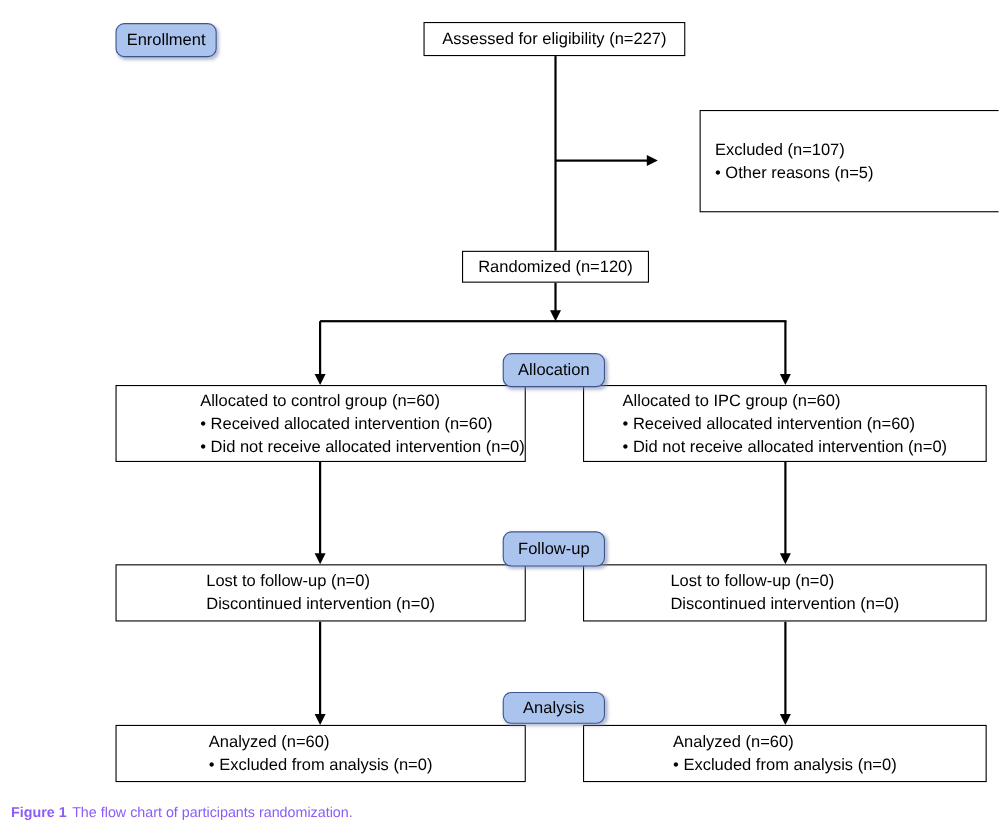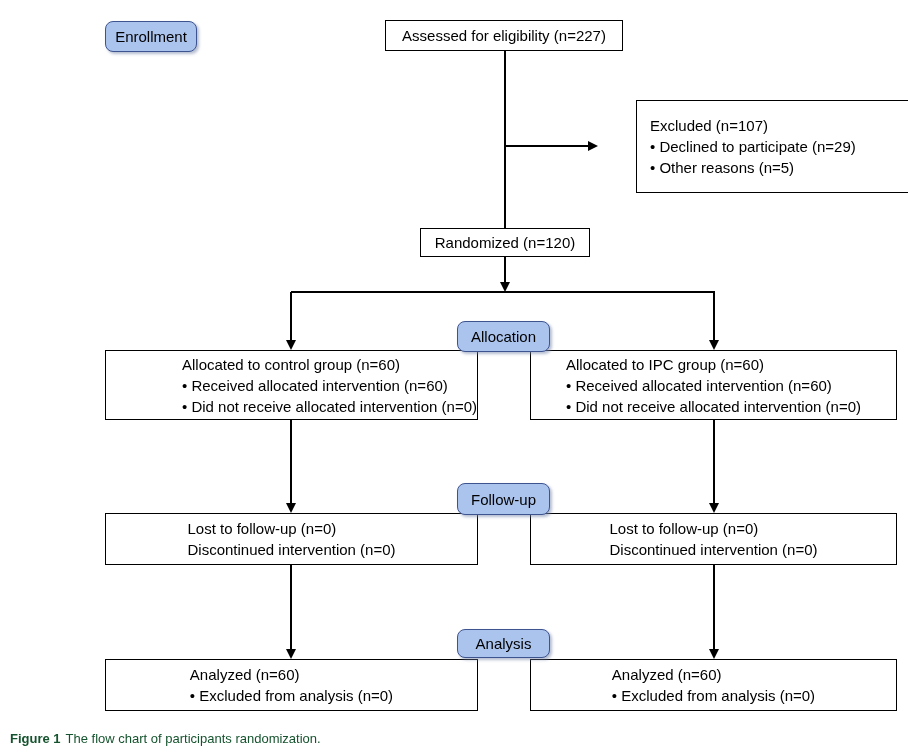--- a/index.html
+++ b/index.html
@@ -28,21 +28,21 @@
   
   .vline{position:absolute;width:1.5px;background:#000;z-index:1;}
   .hline{position:absolute;height:1.5px;background:#000;z-index:1;}
   .ah-down{position:absolute;width:0;height:0;z-index:1;
     border-left:5px solid transparent;border-right:5px solid transparent;
     border-top:10px solid #000;}
   .ah-right{position:absolute;width:0;height:0;z-index:1;
     border-top:5px solid transparent;border-bottom:5px solid transparent;
     border-left:10px solid #000;}
   
-  .caption{position:absolute;left:10px;top:731px;font-size:13px;color:#14532d;}
+  .caption{position:absolute;left:10px;top:731px;font-size:13px;color:#8b5cf6;}
   .caption .cap-label{font-weight:bold;margin-right:5px;}
 </style>
 </head>
 <body>
 
 <div class="canvas">
 
   <div class="badge" style="left:105px;top:21px;width:92px;height:31px;">Enrollment</div>
   <div class="badge" style="left:457px;top:321px;width:93px;height:31px;">Allocation</div>
   <div class="badge" style="left:457px;top:483px;width:93px;height:32px;">Follow-up</div>
@@ -72,21 +72,20 @@
   <div class="vline" style="left:713px;top:565px;height:85px;"></div>
   <div class="ah-down" style="left:709px;top:649px;"></div>
 
   <div class="fbox center-text" style="left:385px;top:20px;width:238px;height:31px;">
     <span>Assessed for eligibility (n=227)</span>
   </div>
 
   <div class="fbox pad-left" style="left:598px;top:100px;width:302px;height:93px;margin-left:38px;">
     <div class="inner">
       <div>Excluded (n=107)</div>
-      <div class="bullet">Declined to participate (n=29)</div>
       <div class="bullet">Other reasons (n=5)</div>
     </div>
   </div>
 
   <div class="fbox center-text" style="left:420px;top:228px;width:170px;height:29px;justify-content:center;">
     <span>Randomized (n=120)</span>
   </div>
 
   <div class="fbox" style="left:105px;top:350px;width:373px;height:70px;justify-content:flex-end;">
     <div class="inner">

